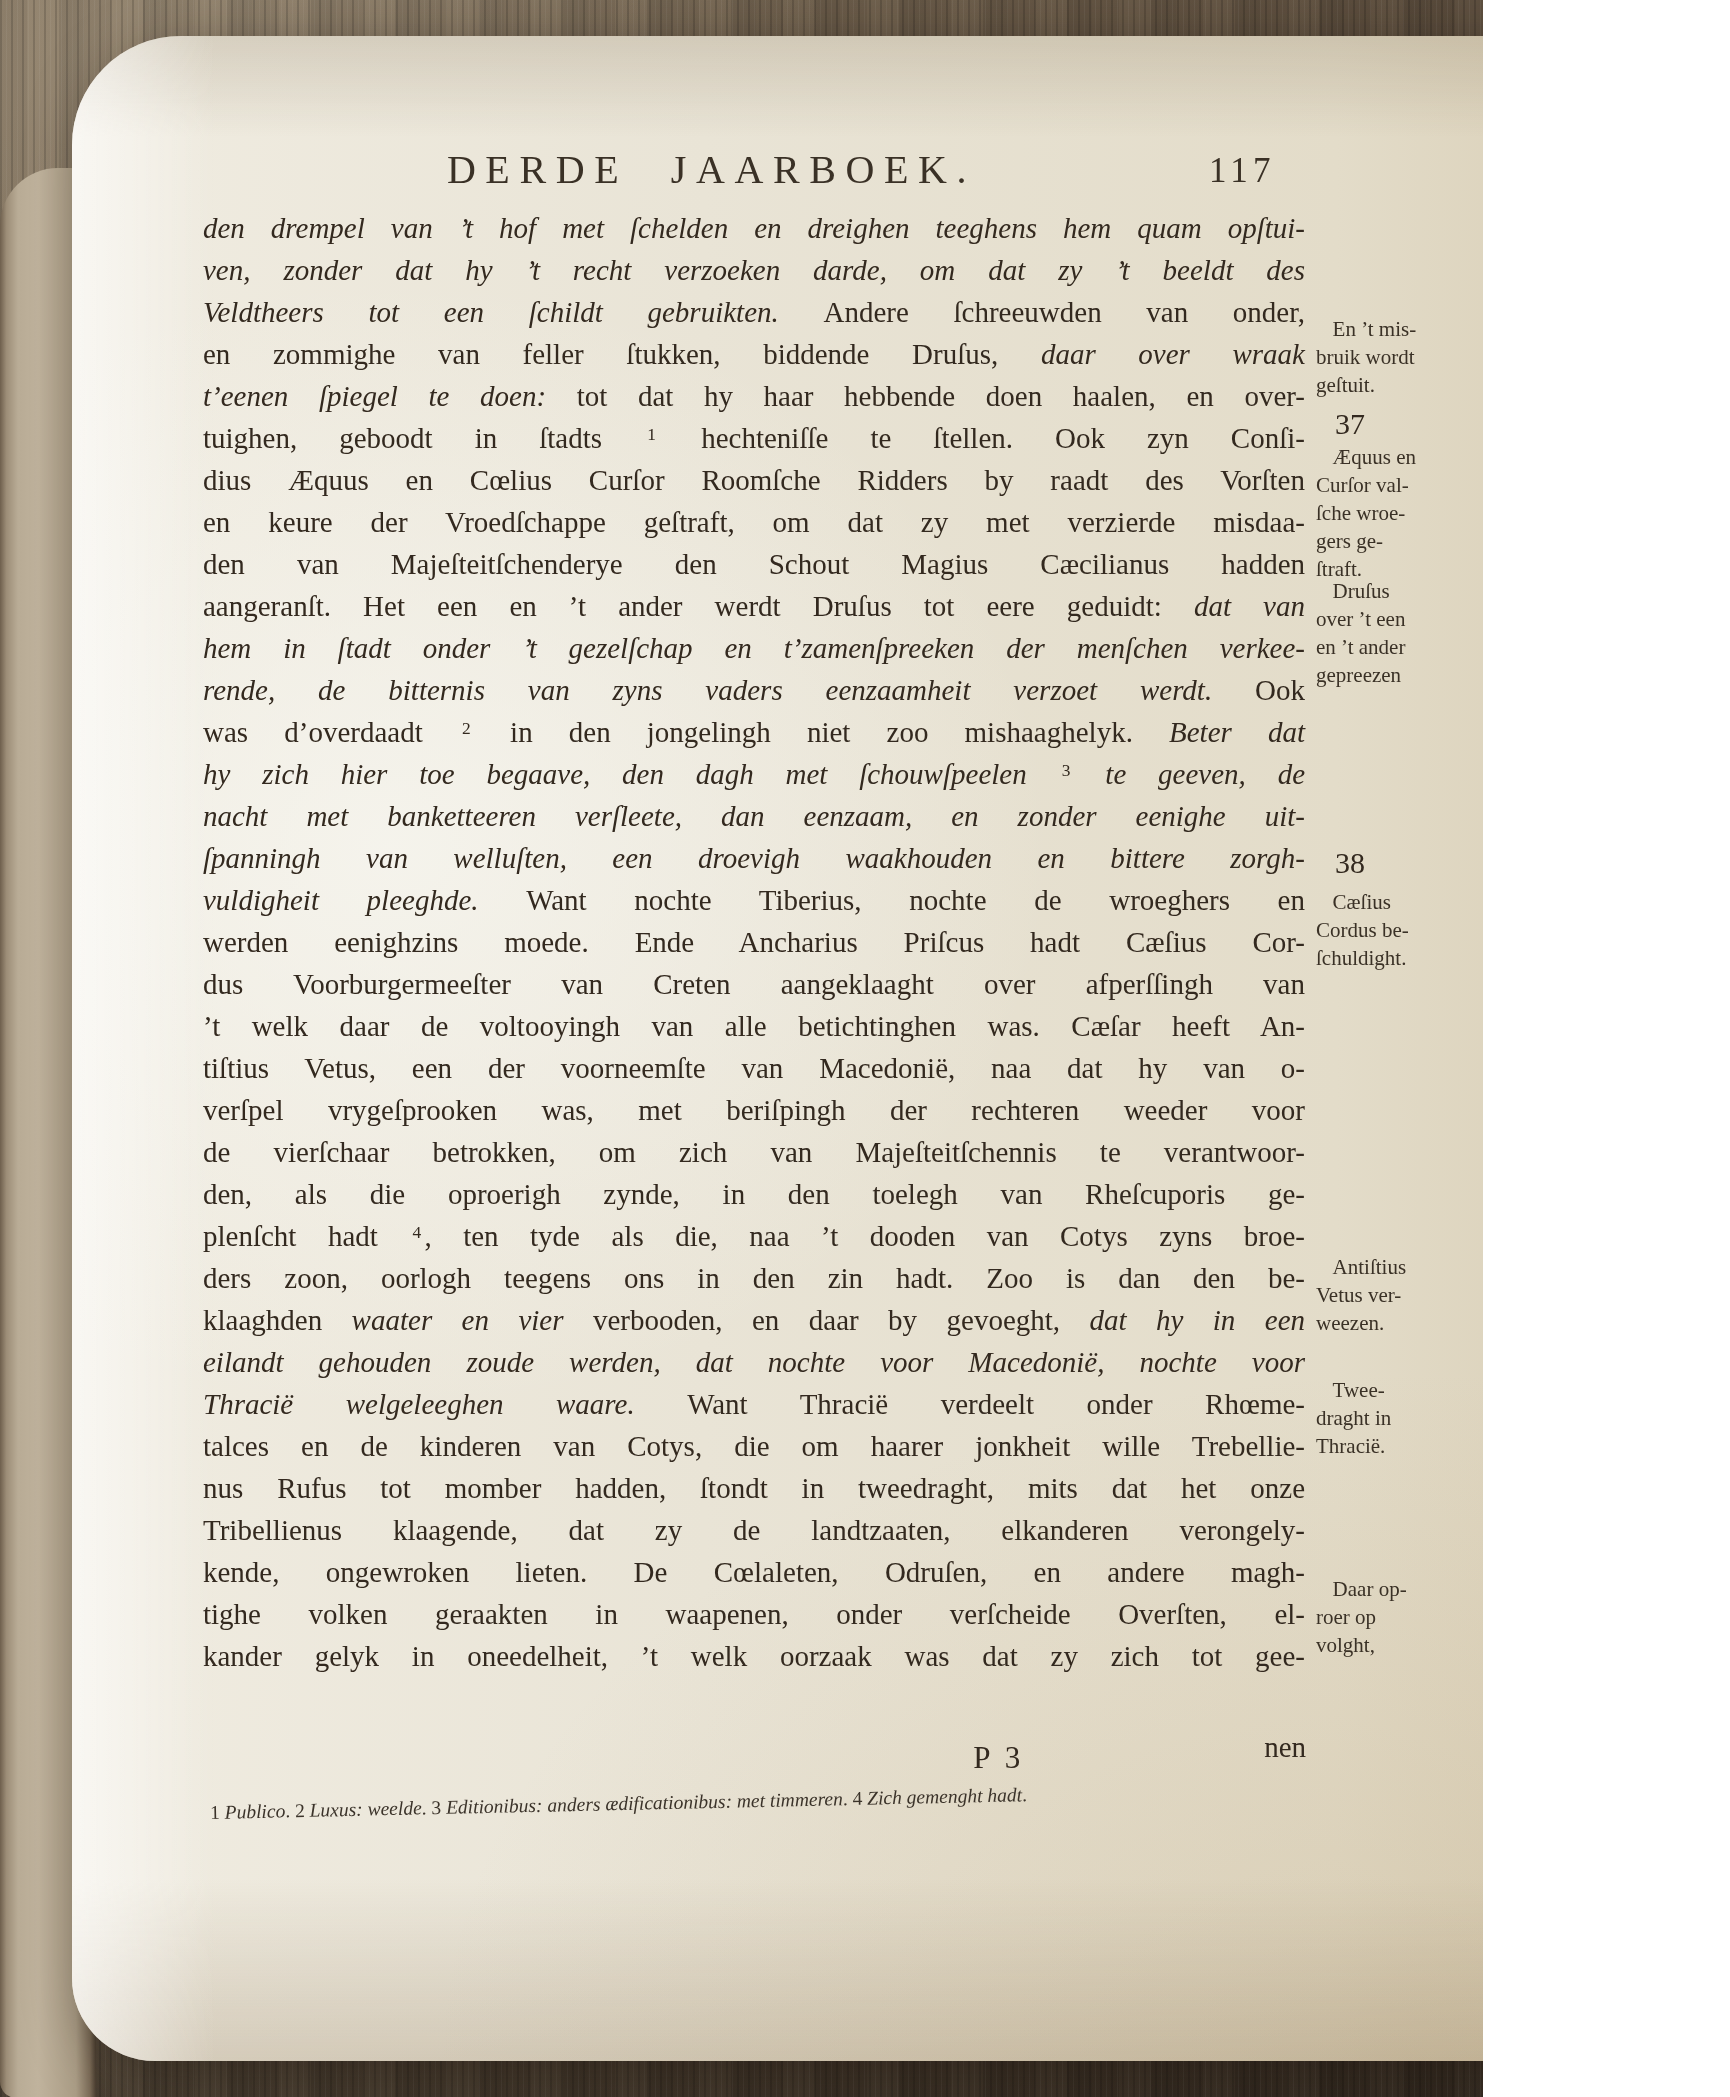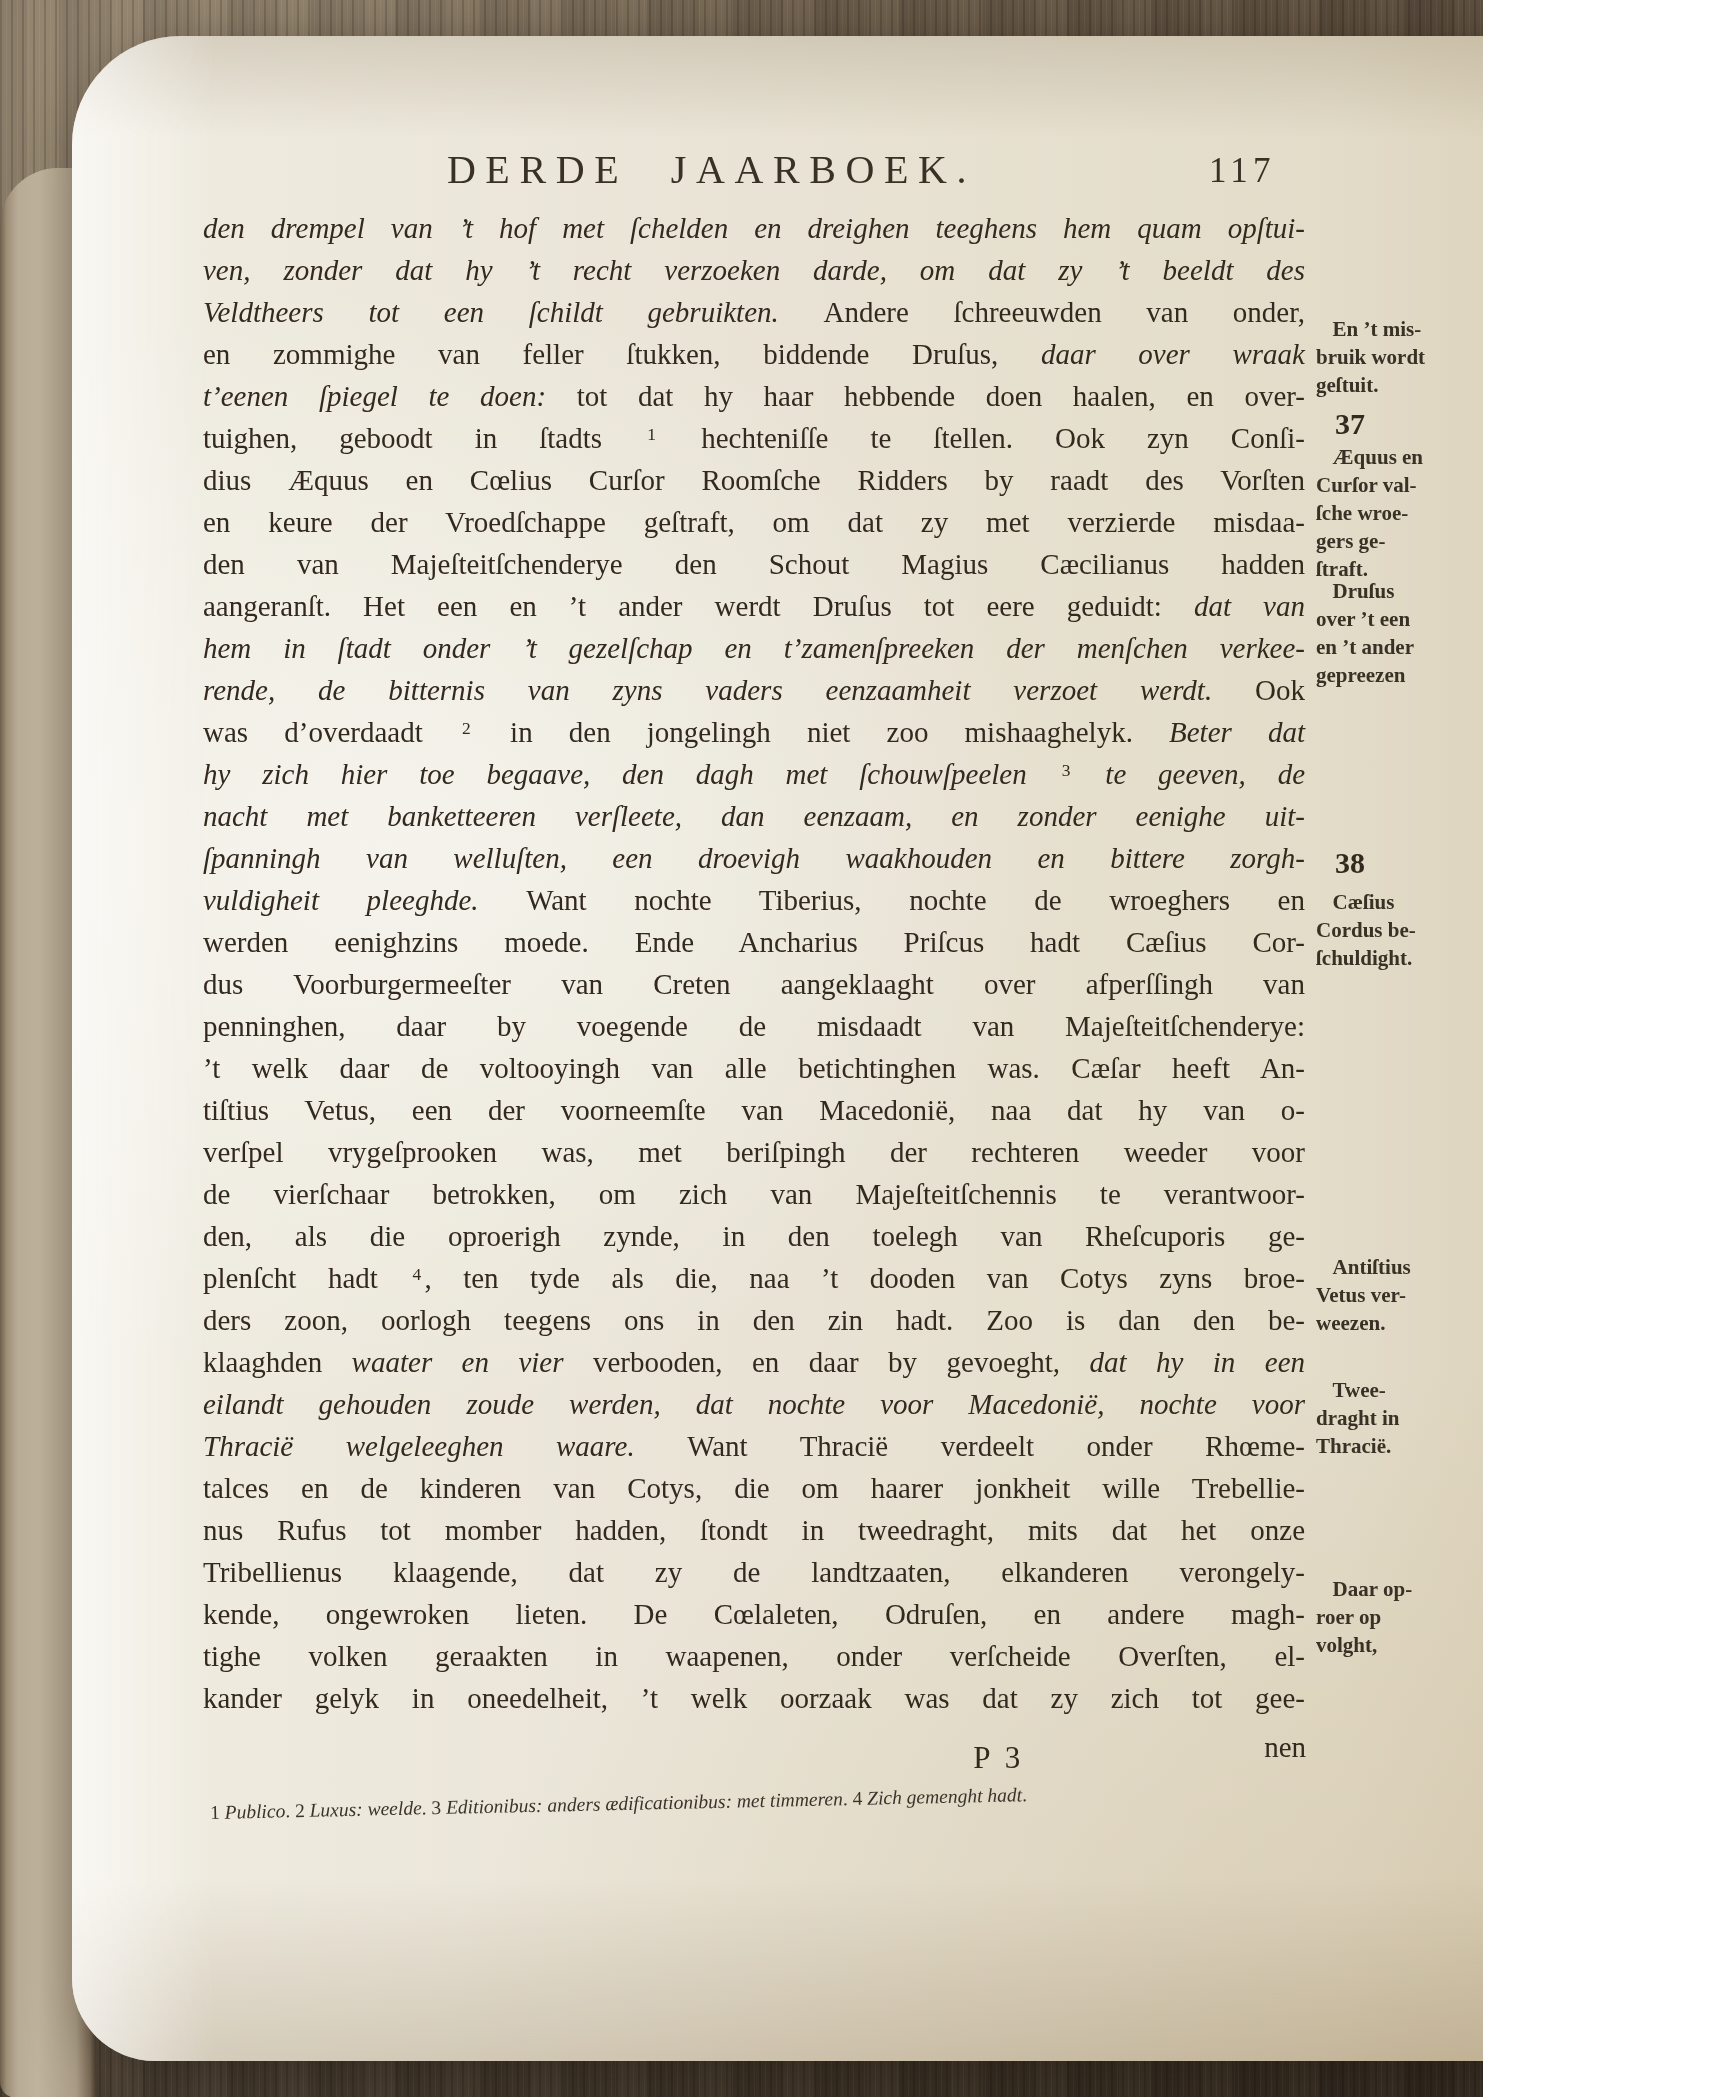--- a/index.html
+++ b/index.html
@@ -70,21 +70,21 @@
   .page-number{
     position:absolute; left:1195px; top:151px; font-size:35px; letter-spacing:5.1px; color:#3a3126;margin-left:14px;
   }
   .bodytext{
     position:absolute; left:203px; top:207px; width:1102px;
     font-size:29px; line-height:42px;
   }
   .bline{ text-align:justify; text-align-last:justify; height:42px; }
   .it{ font-style:italic; }
   .sup{ font-size:60%; position:relative; top:-0.45em; padding:0 3.2px; }
-  .margin-notes{ position:absolute; left:1316px; top:0; width:160px; height:100%;font-weight:bold; }
+  .margin-notes{ position:absolute; left:1316px; top:0; width:160px; height:100%; }
   .mnote{ position:absolute; left:0; width:160px; font-size:21px; line-height:28px; color:#3a3126; }
   .mline{ display:block; }
   .mline.first{ padding-left:16.6px; }
   .mnum{ position:absolute; left:19px; font-size:30px; color:#33291f; }
   .catchword{ position:absolute; left:1152px; top:1731px; width:154px; text-align:right; font-size:29px; }
   .signature{ position:absolute; left:832px; top:1740px; width:192px; text-align:right;
     font-size:31px; letter-spacing:3.8px; }
   .footnote{ position:absolute; left:210px; top:1802px; width:1127px; font-size:19.5px;
     transform:rotate(-1.25deg); transform-origin:left center; color:#3b332a; }
 </style>
@@ -114,21 +114,20 @@
         <div class="bline"><span class="">aangeranſt.  Het een en ’t ander werdt Druſus tot eere geduidt: </span><span class="it ">dat van</span></div>
         <div class="bline"><span class="it ">hem in ſtadt onder ’t gezelſchap en t’zamenſpreeken der menſchen verkee-</span></div>
         <div class="bline"><span class="it ">rende, de bitternis van zyns vaders eenzaamheit verzoet werdt. </span><span class=""> Ook</span></div>
         <div class="bline"><span class="">was d’overdaadt </span><span class="sup">2</span><span class=""> in den jongelingh niet zoo mishaaghelyk. </span><span class="it "> Beter dat</span></div>
         <div class="bline"><span class="it ">hy zich hier toe begaave, den dagh met ſchouwſpeelen </span><span class="sup">3</span><span class="it "> te geeven, de</span></div>
         <div class="bline"><span class="it ">nacht met banketteeren verſleete, dan eenzaam, en zonder eenighe uit-</span></div>
         <div class="bline"><span class="it ">ſpanningh van welluſten, een droevigh waakhouden en bittere zorgh-</span></div>
         <div class="bline"><span class="it ">vuldigheit pleeghde. </span><span class=""> Want nochte Tiberius, nochte de wroeghers en</span></div>
         <div class="bline"><span class="">werden eenighzins moede.  Ende Ancharius Priſcus hadt Cæſius Cor-</span></div>
         <div class="bline"><span class="">dus Voorburgermeeſter van Creten aangeklaaght over afperſſingh van</span></div>
-        <div class="bline"><span class="">penninghen, daar by voegende de misdaadt van Majeſteitſchenderye:</span></div>
         <div class="bline"><span class="">’t welk daar de voltooyingh van alle betichtinghen was.  Cæſar heeft An-</span></div>
         <div class="bline"><span class="">tiſtius Vetus, een der voorneemſte van Macedonië, naa dat hy van o-</span></div>
         <div class="bline"><span class="">verſpel vrygeſprooken was, met beriſpingh der rechteren weeder voor</span></div>
         <div class="bline"><span class="">de vierſchaar betrokken, om zich van Majeſteitſchennis te verantwoor-</span></div>
         <div class="bline"><span class="">den, als die oproerigh zynde, in den toelegh van Rheſcuporis ge-</span></div>
         <div class="bline"><span class="">plenſcht hadt </span><span class="sup">4</span><span class="">, ten tyde als die, naa ’t dooden van Cotys zyns broe-</span></div>
         <div class="bline"><span class="">ders zoon, oorlogh teegens ons in den zin hadt.  Zoo is dan den be-</span></div>
         <div class="bline"><span class="">klaaghden </span><span class="it ">waater en vier</span><span class=""> verbooden, en daar by gevoeght, </span><span class="it ">dat hy in een</span></div>
         <div class="bline"><span class="it ">eilandt gehouden zoude werden, dat nochte voor Macedonië, nochte voor</span></div>
         <div class="bline"><span class="it ">Thracië welgeleeghen waare. </span><span class=""> Want Thracië verdeelt onder Rhœme-</span></div>

